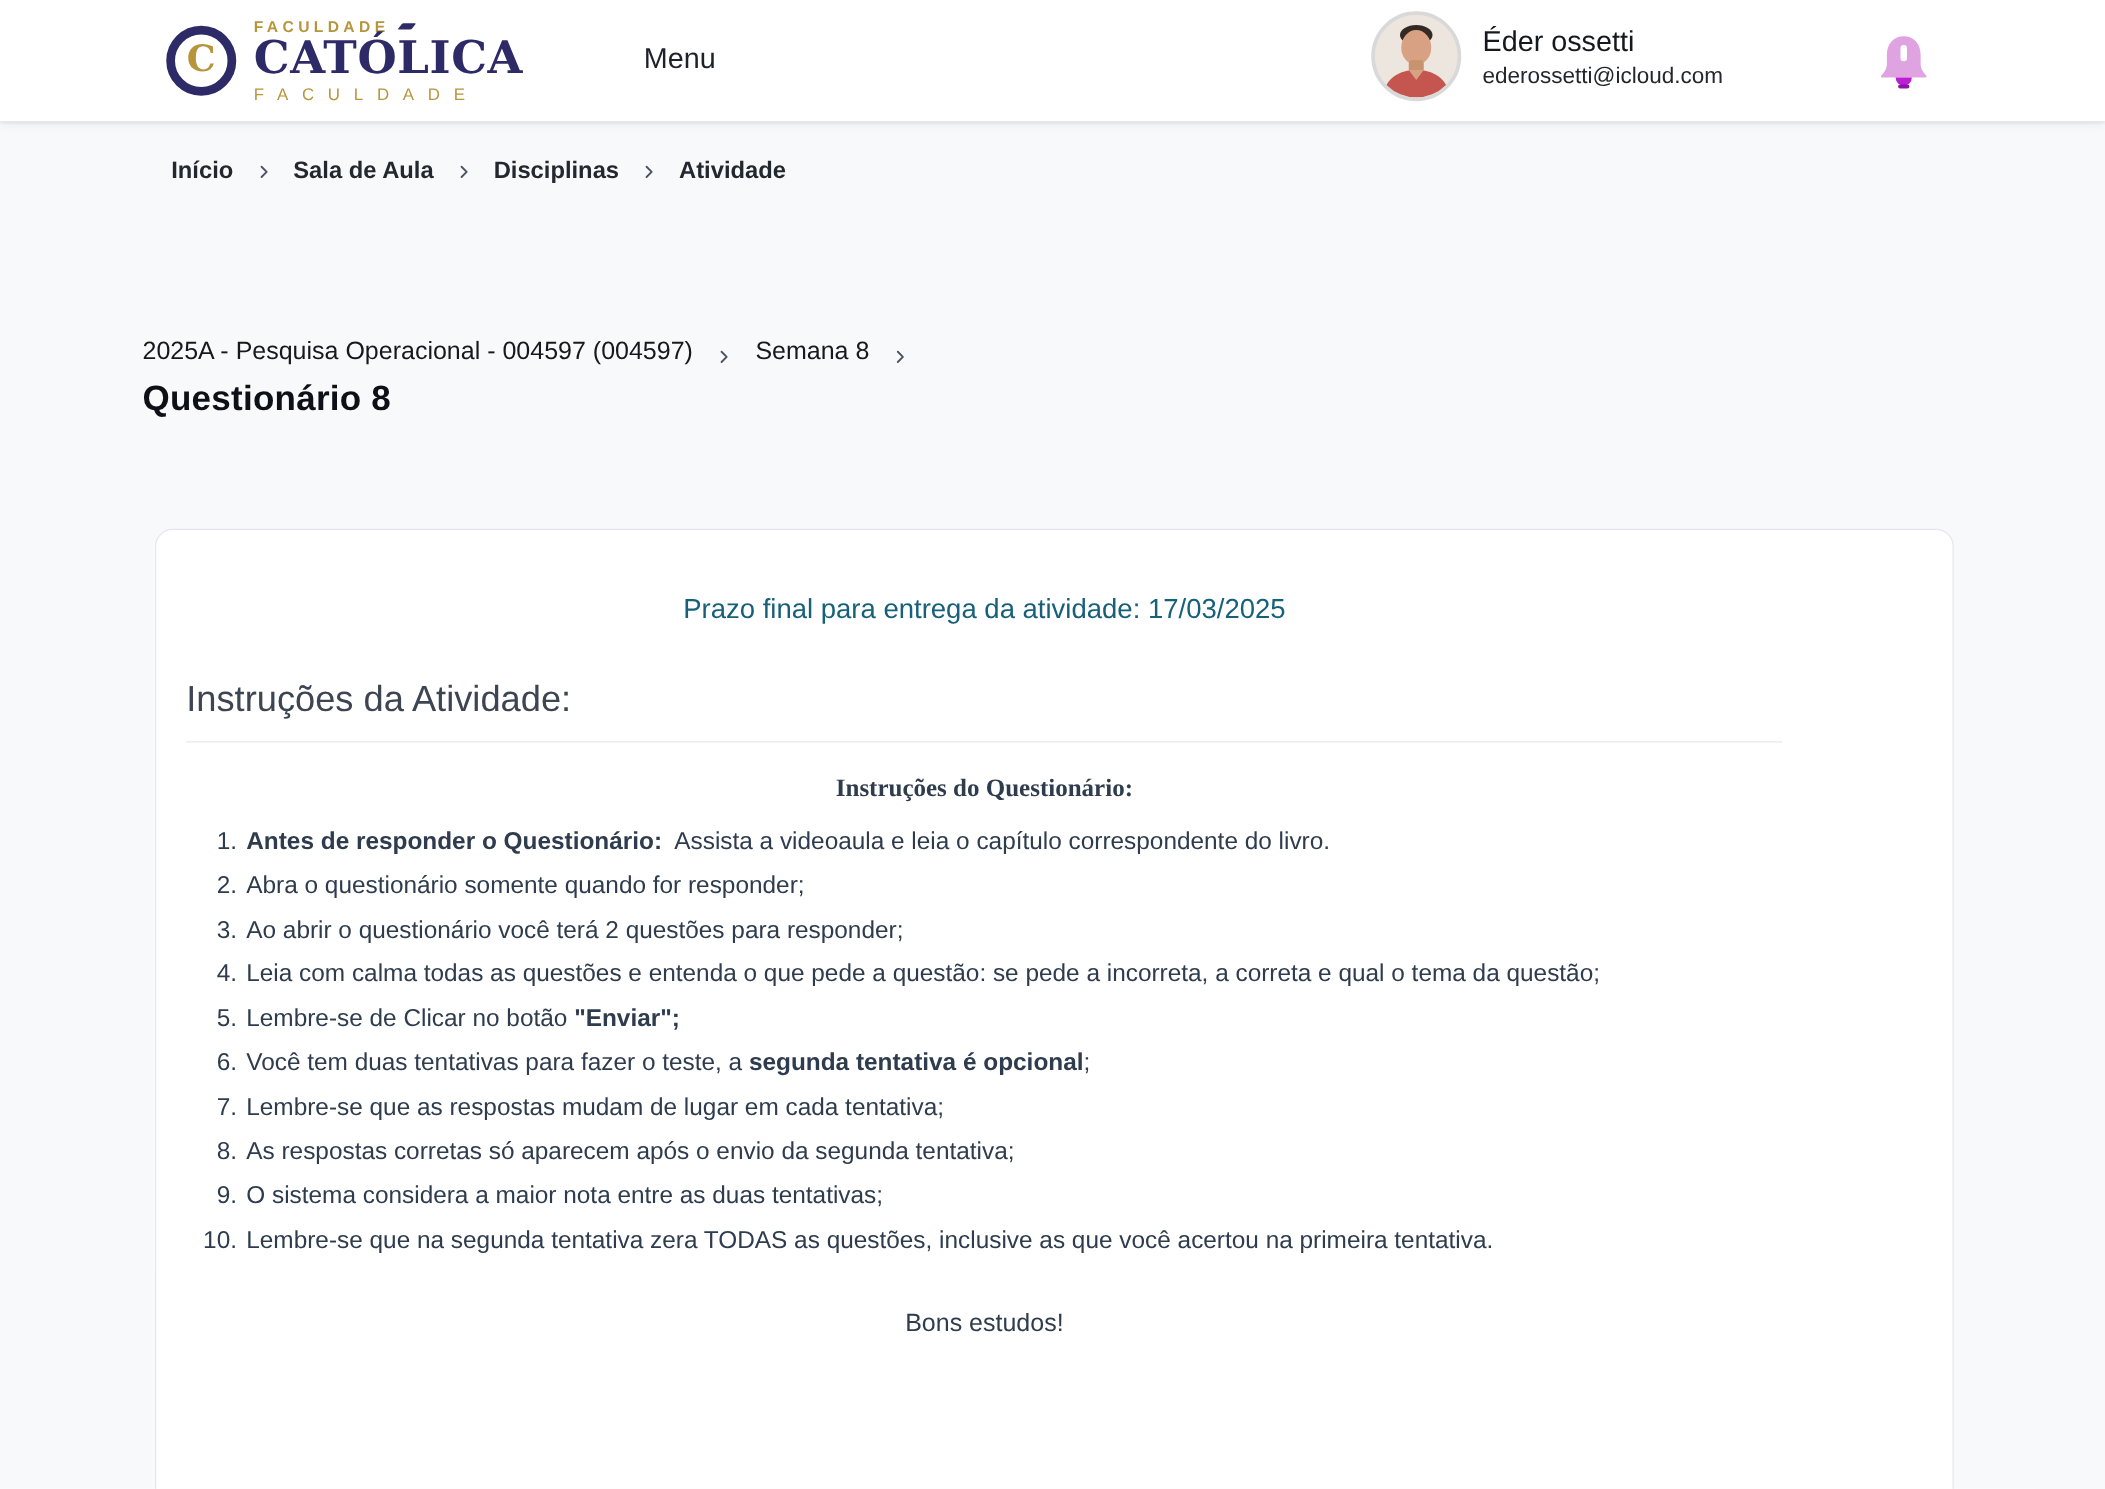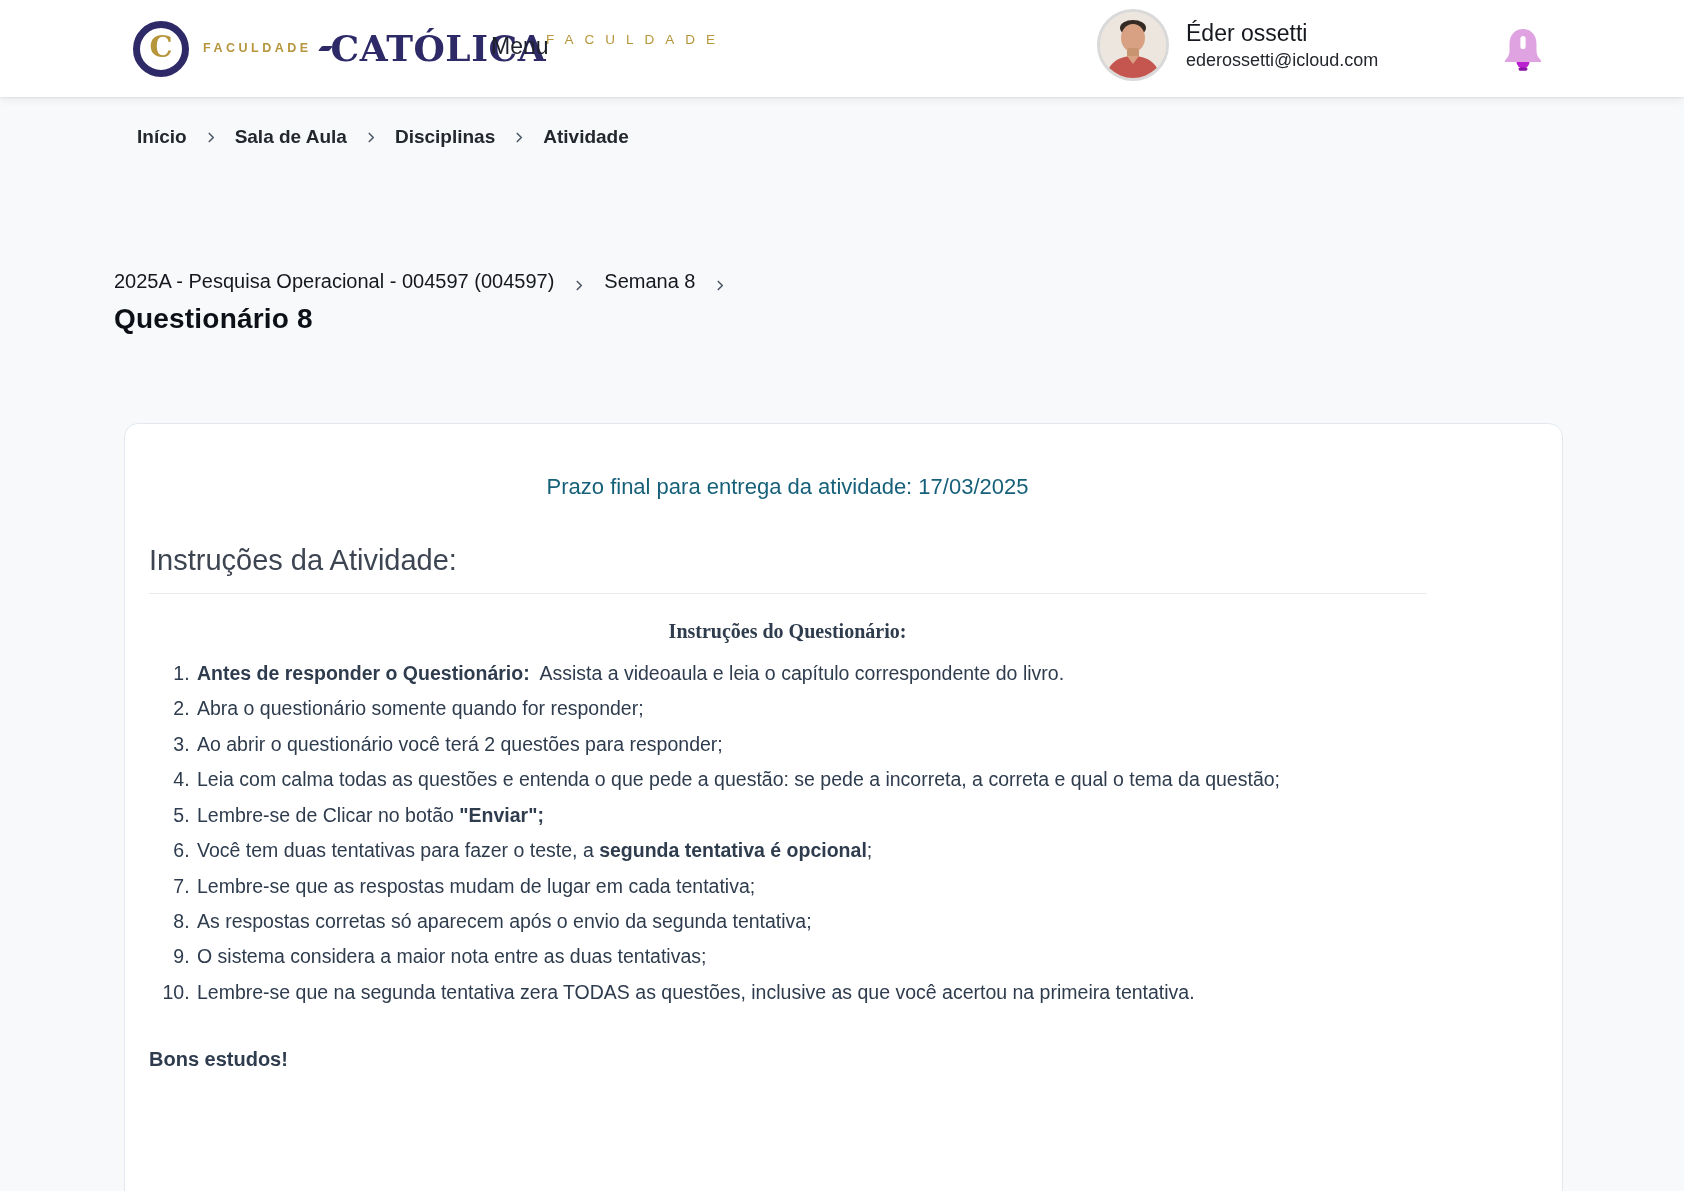--- a/index.html
+++ b/index.html
@@ -15,29 +15,29 @@
   .topbar {
     position:relative; height:97px; background:#ffffff; z-index:5;
     box-shadow:0 1px 2px rgba(0,0,0,.07), 0 3px 8px rgba(0,0,0,.06);
   }
   .logo { position:absolute; left:133px; top:50%; transform:translateY(-50%);
           display:flex; align-items:center; gap:14px; cursor:pointer; }
   .logo-ring { width:56px; height:56px; border:7px solid #2e2a68; border-radius:50%;
                background:#fff; display:flex; align-items:center; justify-content:center; }
   .logo-c { font-family:"DejaVu Serif","Liberation Serif",serif; font-weight:700;
             font-size:29px; color:#b6953b; line-height:1; margin-top:-2px; }
-  .logo-text { display:flex; }
+  .logo-text { display:flex; flex-direction:column; }
   .logo-top { display:flex; align-items:center; gap:8px;
               color:#b6953b; font-size:12.5px; font-weight:700; letter-spacing:3.5px; }
   .logo-mark { width:11px; height:5px; background:#2e2a68; transform:skewX(-38deg); border-radius:1px; }
   .logo-main { font-family:"DejaVu Serif","Liberation Serif",serif; font-weight:700;
                font-size:36px; color:#2e2a68; line-height:1.05; letter-spacing:.5px; }
   .logo-bottom { color:#b6953b; font-size:13.5px; font-weight:500; letter-spacing:11px; margin-top:2px; }
 
-  .menu-btn { position:absolute; left:491px; top:33px; font-size:23px; color:#1d212a; cursor:pointer; }
+  .menu-btn { position:absolute; left:515px; top:33px; font-size:23px; color:#1d212a; cursor:pointer; }
 
   .user-cluster { position:absolute; left:1097px; top:9px; display:flex; align-items:center; gap:17px; cursor:pointer; }
   .avatar { width:72px; height:72px; border-radius:50%; border:3px solid #d9d9d9;
             overflow:hidden; background:#ece6df; flex:0 0 auto; }
   .user-name { font-size:23px; color:#15181e; }
   .user-email { font-size:18px; color:#23262c; margin-top:3px; }
 
   .bell-btn { position:absolute; left:1502px; top:25px; width:42px; height:48px; cursor:pointer; }
 
   
@@ -66,21 +66,21 @@
   .section-heading { margin:0; font-size:29px; font-weight:400; color:#3e4552;
                      padding-bottom:16px; border-bottom:1px solid #e7e9ec; }
 
   .list-title { margin:26px 0 14px 0; text-align:center; font-size:20px; font-weight:700; color:#2e3c4e;font-family:Liberation Serif, serif; }
 
   ol.instructions { margin:0; padding-left:46px; max-width:1224px;
                     font-size:19.5px; line-height:1.74; color:#2e3c4e; }
   ol.instructions li { padding-left:2px; margin:1.5px 0; }
   ol.instructions strong { font-weight:700;text-align:right; }
 
-  .closing { margin-top:38px; text-align:left; font-size:20px; font-weight:700; color:#2e3c4e; }
+  .closing { margin-top:38px; text-align:center; font-size:20px; font-weight:400; color:#2e3c4e; }
 </style>
 </head>
 <body>
 
 <header class="topbar">
 
   <div class="logo">
     <div class="logo-ring">
       <span class="logo-c">C</span>
     </div>

